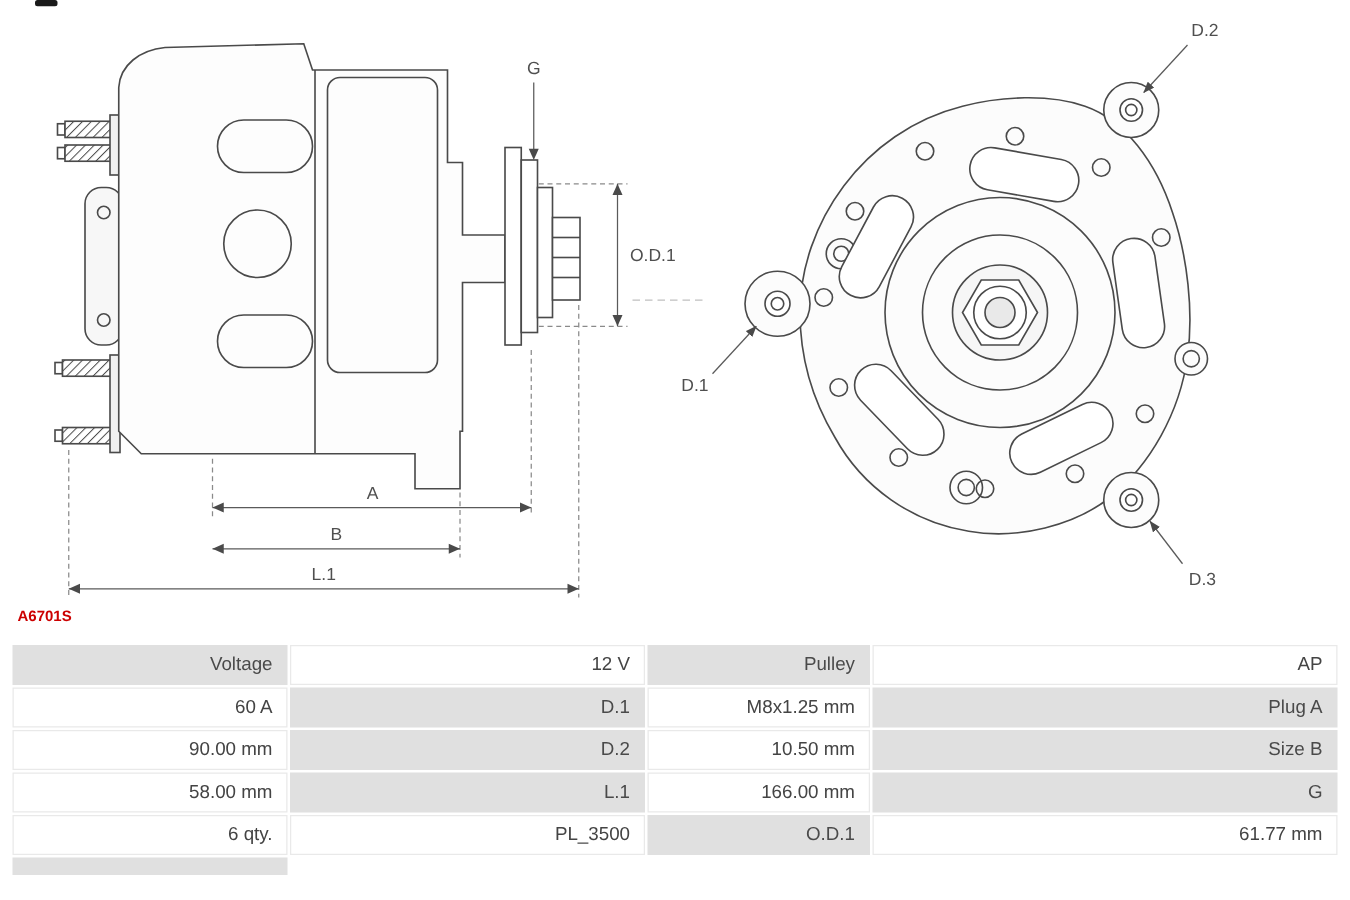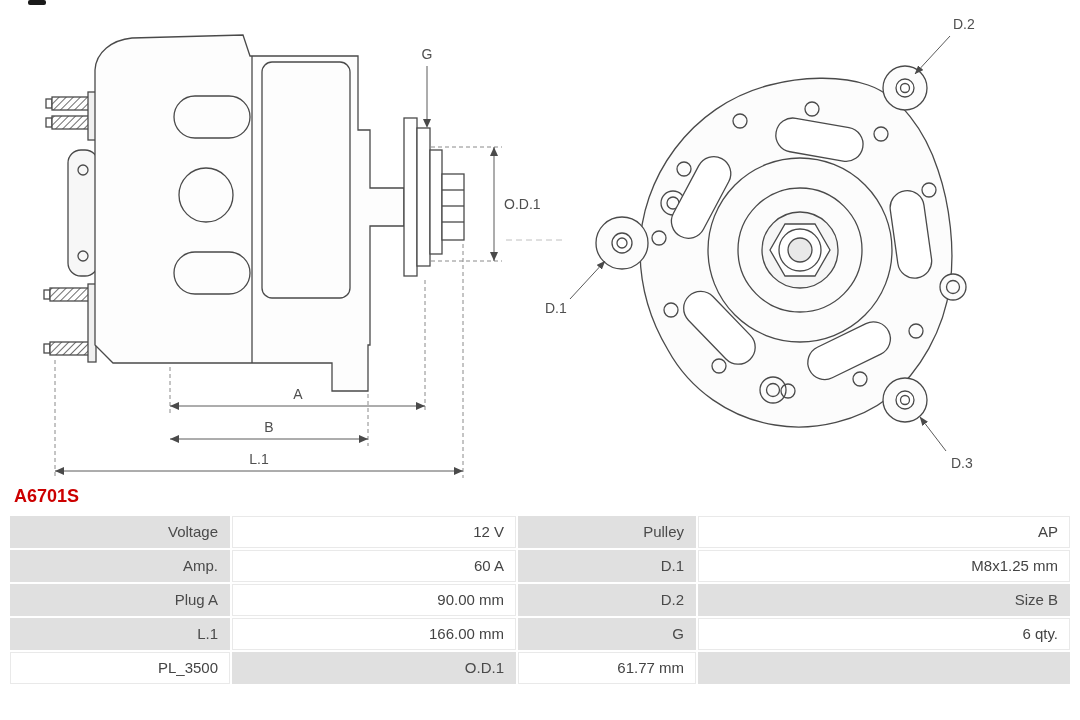--- a/index.html
+++ b/index.html
@@ -1,21 +1,21 @@
 <!DOCTYPE html>
 <html><head>
 <meta charset="utf-8">
 <style>
   html,body{margin:0;padding:0;background:#fff;}
   .page{position:relative;width:1080px;height:720px;background:#fff;overflow:hidden;
         font-family:"Liberation Sans",sans-serif;color:#4a4a4a;}
   .corner-artifact{position:absolute;left:28px;top:0;width:18px;height:5px;background:#1a1a1a;border-radius:2px;}
   .drawing{position:absolute;left:0;top:0;}
   svg text{font-family:"Liberation Sans",sans-serif;font-size:14px;fill:#4f4f4f;}
-  .part-number{position:absolute;left:14px;top:486px;font-size:18px;font-weight:600;color:#cc0000;cursor:pointer;}
+  .part-number{position:absolute;left:14px;top:486px;font-size:12px;font-weight:600;color:#cc0000;cursor:pointer;}
   .spec-table{position:absolute;left:10px;top:516px;width:1060px;display:grid;
               grid-template-columns:220px 284px 178px 1fr;gap:2px;font-size:15px;}
   .spec-table .cell{padding:7px 12px;text-align:right;line-height:1.2;white-space:nowrap;}
   .spec-table .lbl{background:#e0e0e0;color:#4a4a4a;}
   .spec-table .val{background:#fff;border:1px solid #e9e9e9;padding:6px 11px;color:#444;}
   .spec-table .val.blank{border:none;background:transparent;}
 </style>
 </head>
 <body>
 
@@ -194,30 +194,31 @@
 
   <div class="part-number">A6701S</div>
 
   <div class="spec-table">
 
     <div class="cell lbl">Voltage</div>
     <div class="cell val">12 V</div>
     <div class="cell lbl">Pulley</div>
     <div class="cell val">AP</div>
 
-    <div class="cell lbl">Amp.</div>
     <div class="cell val">60 A</div>
     <div class="cell lbl">D.1</div>
     <div class="cell val">M8x1.25 mm</div>
 
     <div class="cell lbl">Plug A</div>
     <div class="cell val">90.00 mm</div>
     <div class="cell lbl">D.2</div>
+    <div class="cell val">10.50 mm</div>
 
     <div class="cell lbl">Size B</div>
+    <div class="cell val">58.00 mm</div>
     <div class="cell lbl">L.1</div>
     <div class="cell val">166.00 mm</div>
 
     <div class="cell lbl">G</div>
     <div class="cell val">6 qty.</div>
     <div class="cell val">PL_3500</div>
 
     <div class="cell lbl">O.D.1</div>
     <div class="cell val">61.77 mm</div>
     <div class="cell lbl"></div>

